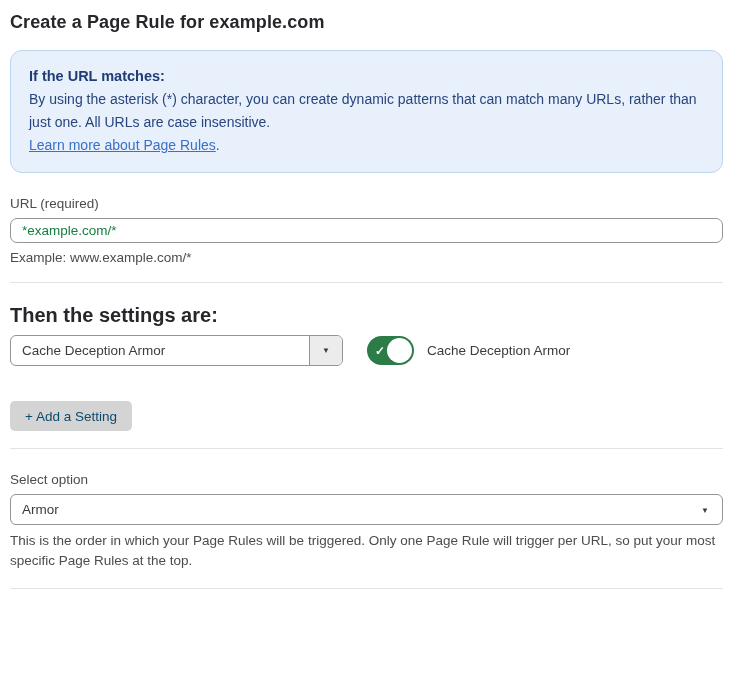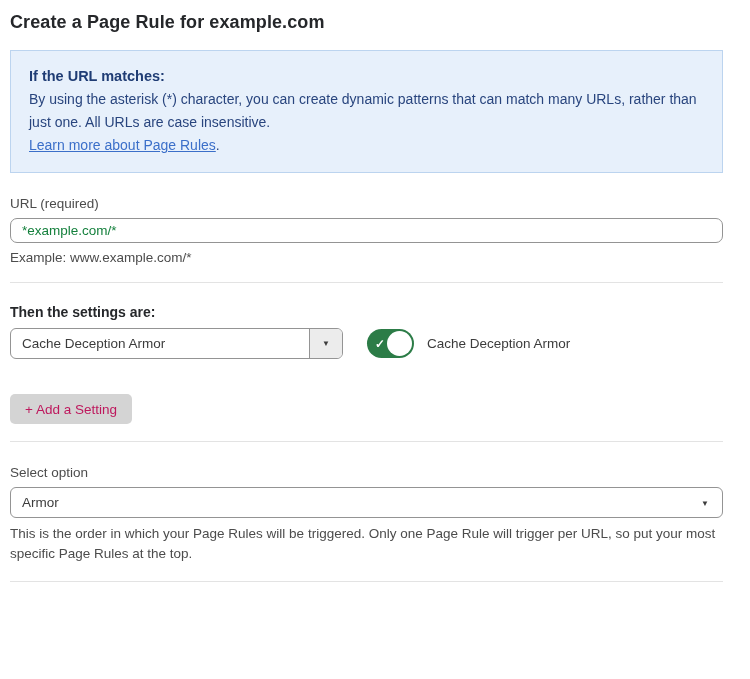--- a/index.html
+++ b/index.html
@@ -17,21 +17,21 @@
     font-size: 18px;
     font-weight: bold;
     color: #25272a;
     letter-spacing: 0.1px;
   }
   
   .info-box {
     margin-top: 17px;
     background: #e7f0fb;
     border: 1px solid #bcd4ef;
-    border-radius: 0;
+    border-radius: 12px;
     padding: 14px 18px 15px 18px;
     color: #29457e;
     font-size: 14px;
     line-height: 23px;
   }
   .info-box .info-heading {
     font-weight: bold;
     color: #1f3c74;
     font-size: 14.5px;
   }
@@ -65,21 +65,21 @@
     font-size: 13.5px;
     color: #4c4c4c;
   }
   .divider {
     border: none;
     border-top: 1px solid #e3e3e3;
     margin: 17px 0 0 0;
   }
   .section-heading {
     margin-top: 21px;
-    font-size: 14px;
+    font-size: 20px;
     font-weight: bold;
     color: #25272a;
   }
   
   .setting-row {
     margin-top: 8px;
     display: flex;
     align-items: center;
   }
   .split-select {
@@ -152,21 +152,21 @@
     height: 30px;
     padding: 0 15px;
     border: none;
     border-radius: 5px;
     font-size: 13.5px;
     font-family: "Liberation Sans", sans-serif;
     cursor: pointer;
   }
   .btn-gray {
     background: #d4d4d4;
-    color: #be185d;
+    color: #0c4a6e;
     text-align: center;
   }
   .add-setting-btn {
     margin-top: 35px;
   }
   
   .full-select {
     position: relative;
     margin-top: 7px;
     width: 100%;

